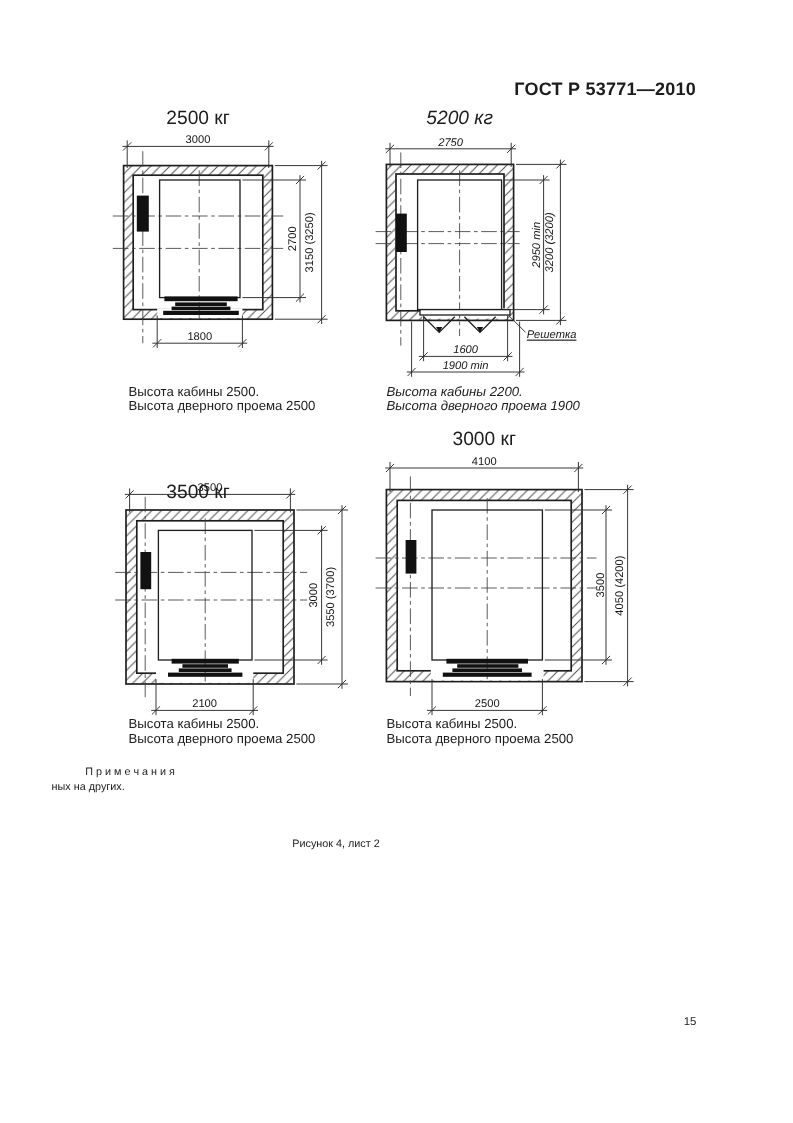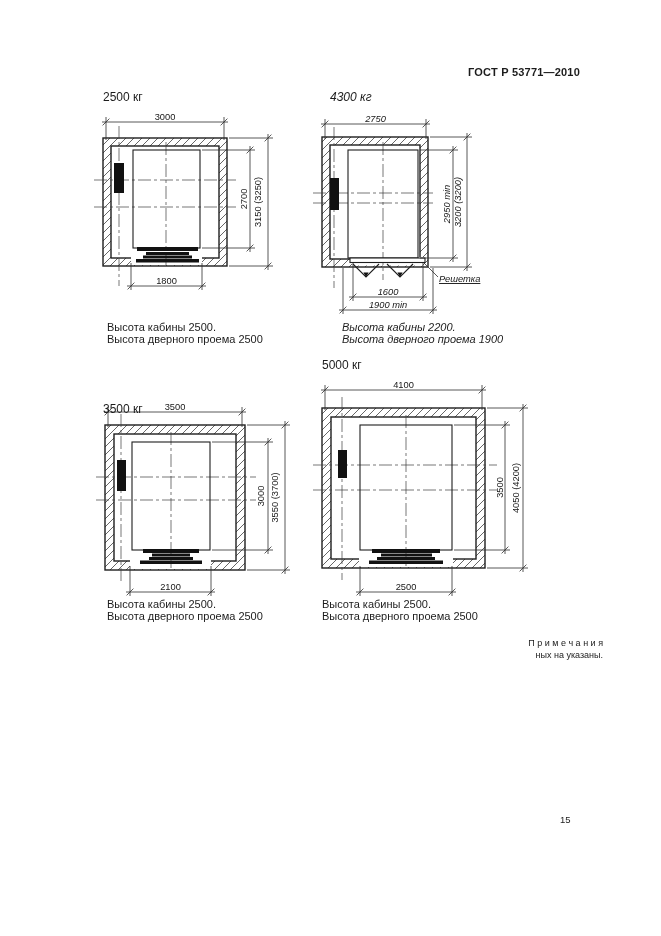--- a/index.html
+++ b/index.html
@@ -3,36 +3,36 @@
 <meta charset="utf-8">
 <style>
   html,body { margin:0; padding:0; background:#e8e8e8; }
   .page {
     position:relative; width:661px; height:936px; margin:0 auto;
     background:#ffffff; overflow:hidden;
     font-family:"Liberation Sans", sans-serif; color:#1c1c1c;
   }
   .abs { position:absolute; }
   .header { left:360px; top:66px; width:220px; text-align:right;
-            font-size:11px; font-weight:bold; letter-spacing:0.2px; }
-  .dtitle { font-size:12px; }
+            font-size:15px; font-weight:bold; letter-spacing:0.2px; }
+  .dtitle { font-size:16px; text-align:center; }
   .t1 { left:103px; top:90px;  width:124px; }
   .t2 { left:330px; top:90px;  width:106px; font-style:italic; }
   .t3 { left:103px; top:358px; width:124px;margin-top:44px; }
   .t4 { left:322px; top:358px; width:163px; }
   .caption { font-size:11px; line-height:11.5px; }
   .c1 { left:107px; top:322px; }
-  .c2 { left:322px; top:322px; font-style:italic;margin-left:20px; }
+  .c2 { left:322px; top:322px; font-style:italic; }
   .c3 { left:107px; top:599px; }
   .c4 { left:322px; top:599px; }
-  .notes { left:43px; top:637px; width:560px; font-size:9px; line-height:12px;text-align:right; }
+  .notes { left:43px; top:637px; width:560px; font-size:9px; line-height:12px; }
   .notes > div { white-space:pre; }
   .notes .indent { padding-left:28px; }
   .figcap { left:20px; top:698px; width:520px; text-align:center; font-size:9px; }
-  .pagenum { left:560px; top:814px; width:30px; font-size:9.5px; }
+  .pagenum { left:560px; top:846px; width:30px; text-align:center; font-size:9.5px; }
   svg.drawing { position:absolute; left:0; top:0; }
   .ln    { stroke:#2e2e2e; stroke-width:0.8; fill:none; }
   .thick { stroke:#1e1e1e; stroke-width:1.4; fill:none; }
   .med   { stroke:#1e1e1e; stroke-width:1.1; }
   .cl    { stroke:#3c3c3c; stroke-width:0.7; stroke-dasharray:13 3 3 3; fill:none; }
   text.dim { font-family:"Liberation Sans", sans-serif; font-size:9.3px; fill:#161616; }
   .mid { text-anchor:middle; }
   .it text { font-style:italic; }
   .underline { text-decoration:underline; }
 </style>
@@ -214,40 +214,41 @@
         <line x1="356" y1="592" x2="456" y2="592" class="ln"></line>
         <line x1="356.6" y1="595.4" x2="363.4" y2="588.6" class="ln"></line>
         <line x1="448.6" y1="595.4" x2="455.4" y2="588.6" class="ln"></line>
         <text x="406" y="589.5" class="dim mid">2500</text>
       </g>
     </svg>
 
   <div class="abs header">ГОСТ Р 53771—2010</div>
 
   <div class="abs dtitle t1">2500 кг</div>
-  <div class="abs dtitle t2">4300 кг</div>
+  <div class="abs dtitle t2">5200 кг</div>
   <div class="abs dtitle t3">3500 кг</div>
-  <div class="abs dtitle t4">5000 кг</div>
+  <div class="abs dtitle t4">3000 кг</div>
 
   <div class="abs caption c1">
     <div>Высота кабины 2500.</div>
     <div>Высота дверного проема 2500</div>
   </div>
   <div class="abs caption c2">
     <div>Высота кабины 2200.</div>
     <div>Высота дверного проема 1900</div>
   </div>
   <div class="abs caption c3">
     <div>Высота кабины 2500.</div>
     <div>Высота дверного проема 2500</div>
   </div>
   <div class="abs caption c4">
     <div>Высота кабины 2500.</div>
     <div>Высота дверного проема 2500</div>
   </div>
 
   <div class="abs notes">
     <div class="indent">П р и м е ч а н и я</div>
-    <div>ных на указаны.</div>
-  </div>
-
+    <div>ных на других.</div>
+  </div>
+
+  <div class="abs figcap">Рисунок 4, лист 2</div>
   <div class="abs pagenum">15</div>
 </div>
 
 </body></html>

